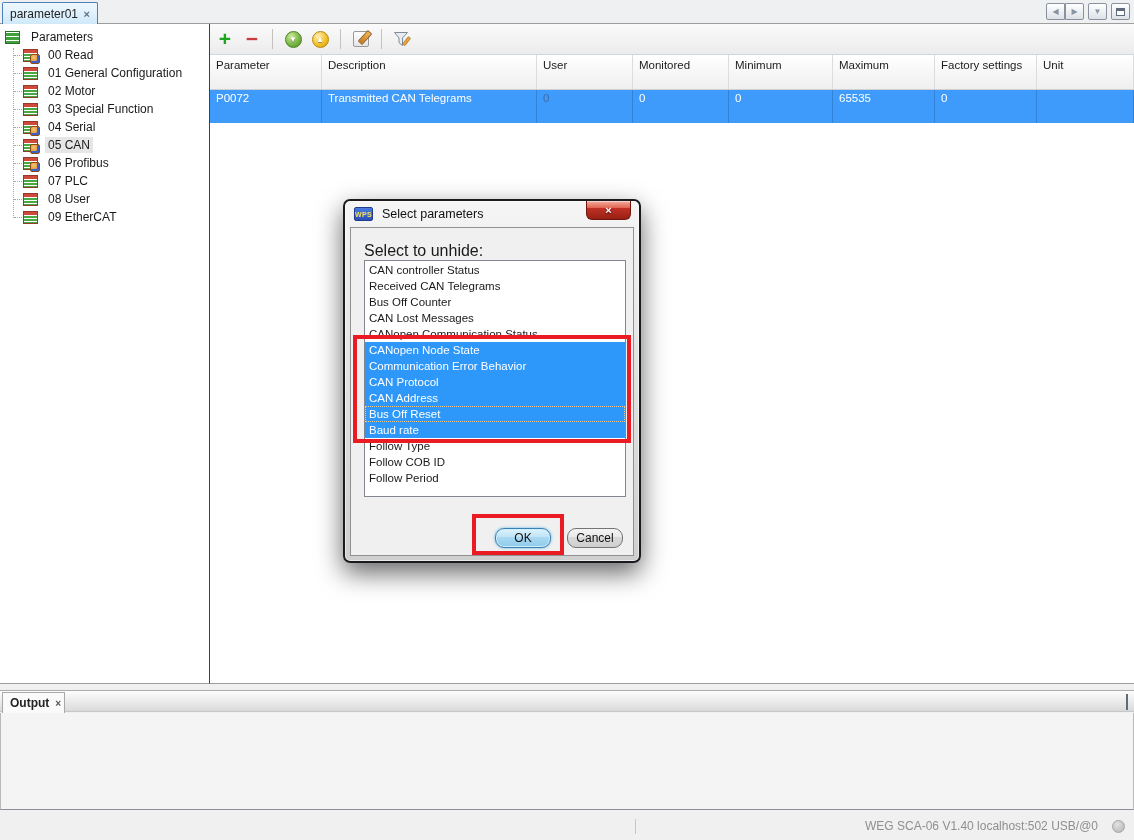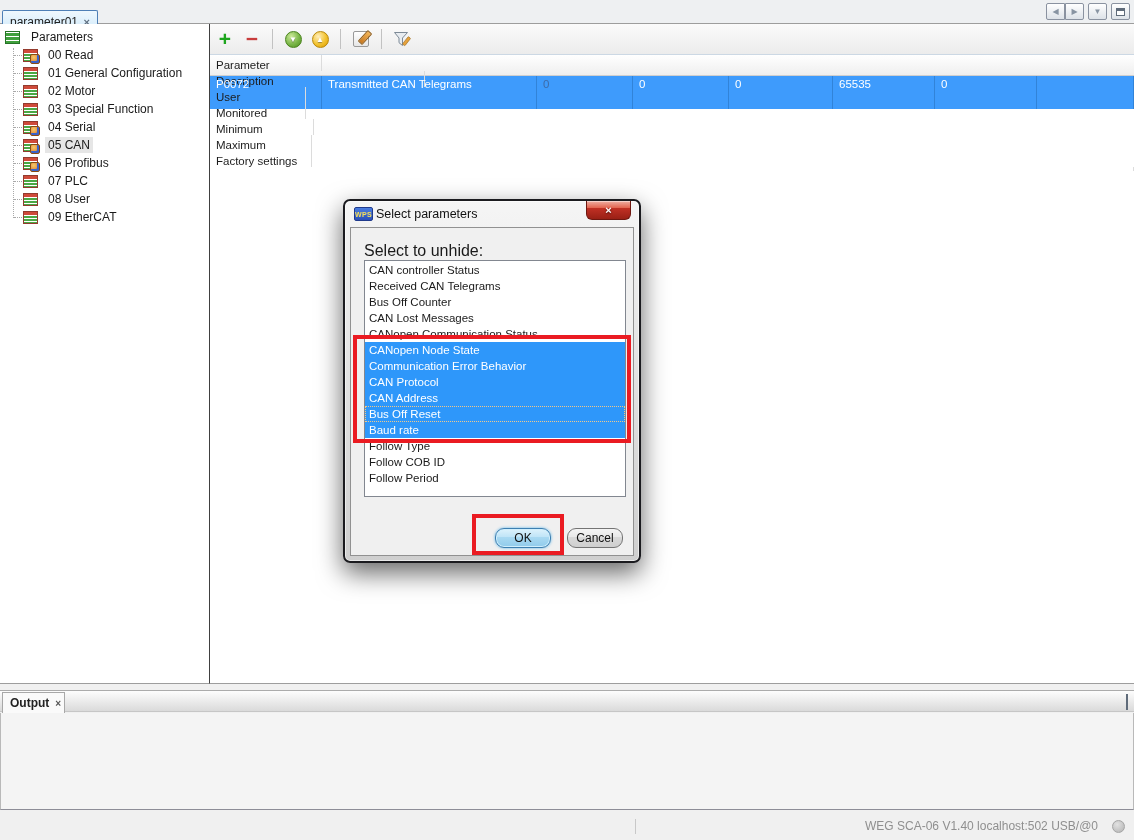--- a/index.html
+++ b/index.html
@@ -4,21 +4,21 @@
 <style>
   * { margin:0; padding:0; box-sizing:border-box; }
   html,body { background:#d8d8d8; }
   #app {
     position:relative; width:1134px; height:840px; overflow:hidden;
     background:#f0f0f0; font-family:"Liberation Sans", sans-serif; font-size:11px; color:#1a1a1a;
   }
   
   .tabbar { position:absolute; top:0; left:0; right:0; height:24px; background:#eef0f2; border-bottom:1px solid #9d9d9d; }
   .doc-tab {
-    position:absolute; left:2px; top:10px; width:96px; height:22px;
+    position:absolute; left:2px; top:2px; width:96px; height:22px;
     background:linear-gradient(#eff8fe,#cfe9fa); border:1px solid #4e7fb6; border-bottom:none;
     border-radius:2px 2px 0 0; display:flex; align-items:center; justify-content:space-between;
     padding:0 7px; font-size:12px; color:#222;
   }
   .doc-tab .x { color:#5f6f80; font-size:11px; font-weight:bold; cursor:default; }
   .winbtns { position:absolute; right:4px; top:3px; display:flex; gap:4px; align-items:center; }
   .wbtn {
     width:19px; height:17px; border:1px solid #8a92a0; border-radius:2px;
     background:linear-gradient(#ffffff,#dde2e8); color:#8894a2; font-size:8px;
     display:flex; align-items:center; justify-content:center;
@@ -66,21 +66,21 @@
     font-size:8px; color:#fff; text-shadow:0 1px 1px rgba(0,0,0,.35);
   }
   .tb-circle.green  { background:radial-gradient(circle at 35% 30%,#cdeb9a,#7ab648 55%,#4e8f1f); border:1px solid #49831c; }
   .tb-circle.yellow { background:radial-gradient(circle at 35% 30%,#ffeebb,#f2c22e 55%,#d99a00); border:1px solid #b9880a; }
   .tb-edit { position:relative; width:16px; height:16px; background:linear-gradient(#ffffff,#e6e6e6); border:1px solid #999; border-radius:2px; }
   .tb-edit::after {
     content:""; position:absolute; right:0px; top:-2px; width:4px; height:13px; border-radius:1px;
     background:linear-gradient(#f6b657,#c87820); border:1px solid #8f5a14; transform:rotate(42deg);
   }
   
-  .grid-header { display:flex; height:21px; border-bottom:1px solid #cfcfcf; background:linear-gradient(#ffffff,#efefef);flex-direction:column; }
+  .grid-header { display:flex; height:35px; border-bottom:1px solid #cfcfcf; background:linear-gradient(#ffffff,#efefef); }
   .gh-cell { border-right:1px solid #dcdcdc; padding:4px 0 0 6px; font-size:11.5px; color:#1c1c1c; white-space:nowrap; overflow:hidden; }
   .grid-row { display:flex; height:33px; background:#3e9bfc; color:#fff; font-size:11.5px; }
   .gr-cell { border-right:1px solid rgba(25,85,150,.35); padding:2px 0 0 6px; white-space:nowrap; overflow:hidden; }
   .gr-cell.dim { color:#3d6ba8; }
   .c0{width:112px;flex:none}.c1{width:215px;flex:none}.c2{width:96px;flex:none}.c3{width:96px;flex:none}
   .c4{width:104px;flex:none}.c5{width:102px;flex:none}.c6{width:102px;flex:none}.c7{flex:1}
   
   .output-header {
     position:absolute; top:690px; left:0; right:0; height:22px;
     background:linear-gradient(#fdfdfd,#dadada); border-top:1px solid #ababab; border-bottom:1px solid #c6c6c6;
@@ -101,21 +101,21 @@
   }
   .sb-sep { width:1px; height:15px; background:#c8c8c8; margin-right:215px; }
   .sb-led { width:13px; height:13px; border-radius:50%; background:radial-gradient(circle at 38% 32%,#e2e2e2,#b2b2b2); border:1px solid #a5a5a5; }
   
   .dialog {
     position:absolute; left:343px; top:199px; width:298px; height:364px; z-index:10;
     border:2px solid #1b1b1f; border-radius:7px;
     background:linear-gradient(#f5f5f5,#cfcfcf);
     box-shadow:0 10px 26px rgba(0,0,0,.6), inset 0 0 0 1px rgba(255,255,255,.55);
   }
-  .dlg-titlebar { position:absolute; top:0; left:0; right:0; height:26px; display:flex; align-items:center; gap:3px; padding:0 9px; }
+  .dlg-titlebar { position:absolute; top:0; left:0; right:0; height:26px; display:flex; align-items:center; gap:9px; padding:0 9px; }
   .dlg-appicon {
     width:19px; height:14px; border-radius:2px; background:linear-gradient(#4a7de0,#2b50b8);
     border:1px solid #203a8c; color:#f7e05a; font-size:7px; font-weight:bold;
     display:flex; align-items:center; justify-content:center; letter-spacing:.3px;
   }
   .dlg-title { font-size:12.5px; color:#111; }
   .dlg-close {
     position:absolute; top:0; right:8px; width:45px; height:19px; border-radius:0 0 6px 6px;
     background:linear-gradient(#efb0a4,#e2604b 40%,#c03024 41%,#992015);
     border:1px solid #6e1710; border-top:none; color:#fff; font-weight:bold; font-size:11px;

